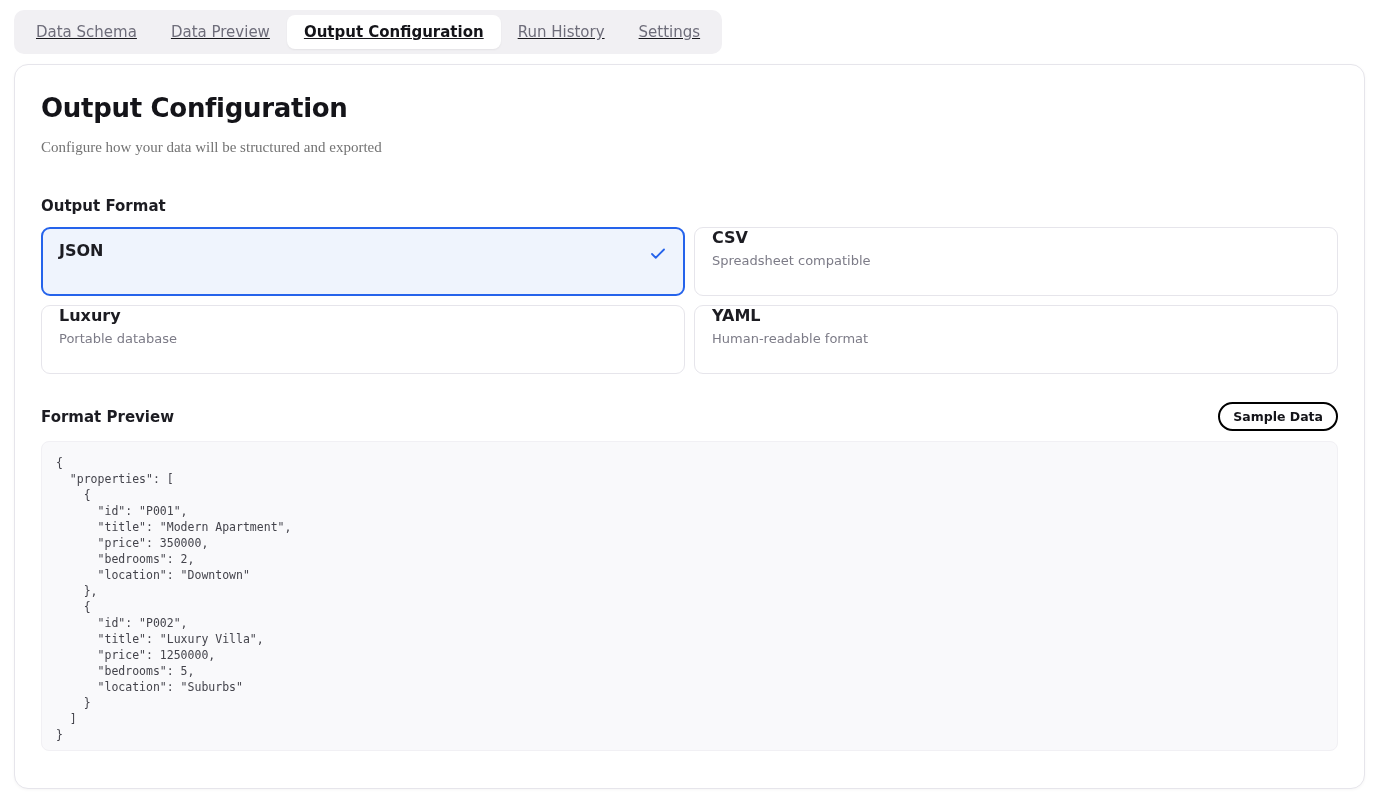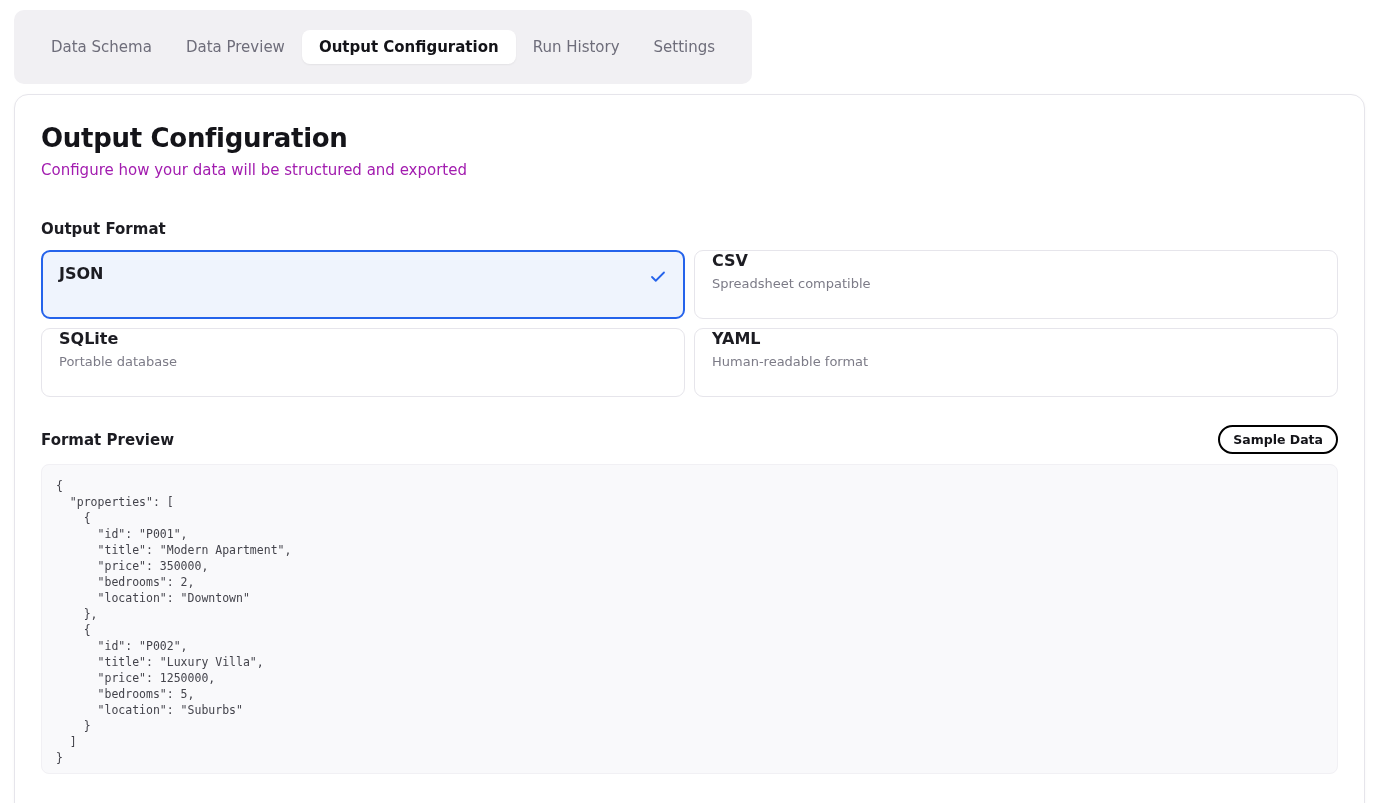--- a/index.html
+++ b/index.html
@@ -12,21 +12,22 @@
     overflow: hidden;
   }
 
   
   .tabbar {
     display: inline-flex;
     align-items: center;
     margin: 10px 0 0 14px;
     background: #f1f0f3;
     border-radius: 10px;
-    padding: 20px;
+    padding: 5px;
+    text-decoration: underline;
   }
   .tab {
     padding: 8px 17px;
     font-size: 15px;
     font-weight: 500;
     color: #6e6d7a;
     border-radius: 8px;
     cursor: pointer;
     white-space: nowrap;
     background: transparent;
@@ -50,23 +51,24 @@
     padding: 28px 26px 28px 26px;
     height: 725px;
   }
   .page-title {
     font-size: 26px;
     font-weight: 700;
     letter-spacing: -0.3px;
     color: #141419;
   }
   .page-subtitle {
-    margin-top: 8px;
+    margin-top: 16px;
     font-size: 15px;
-    color: #a21caf;
+    color: #737373;
+    font-family: Liberation Serif, serif;
   }
 
   .section-label {
     font-size: 15px;
     font-weight: 600;
     color: #1c1c22;
   }
   .output-format-label { margin-top: 41px; }
 
   
@@ -201,21 +203,21 @@
           </svg>
       </span>
     </div>
 
     <div class="format-card">
       <div class="format-title">CSV</div>
       <div class="format-desc">Spreadsheet compatible</div>
     </div>
 
     <div class="format-card">
-      <div class="format-title">SQLite</div>
+      <div class="format-title">Luxury</div>
       <div class="format-desc">Portable database</div>
     </div>
 
     <div class="format-card">
       <div class="format-title">YAML</div>
       <div class="format-desc">Human-readable format</div>
     </div>
 
   </div>
 

